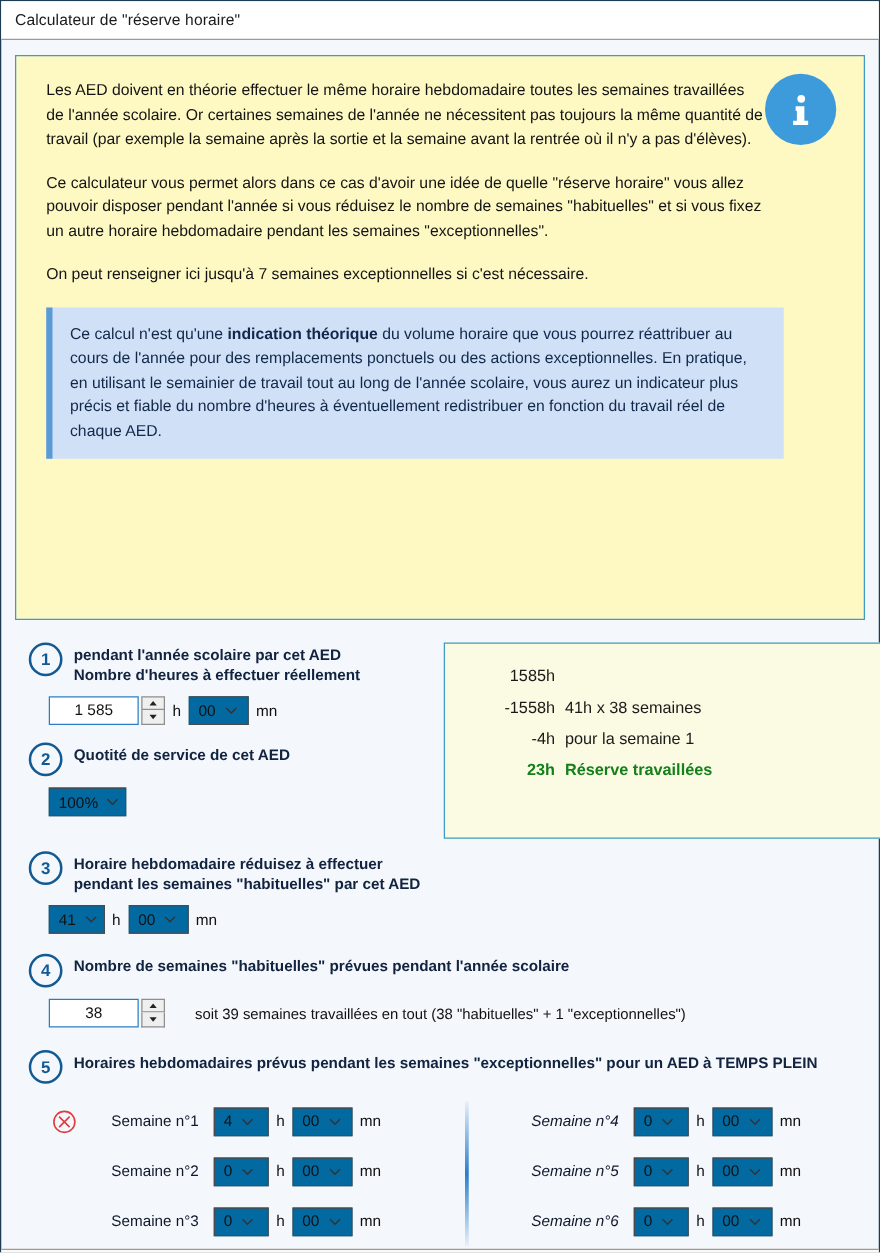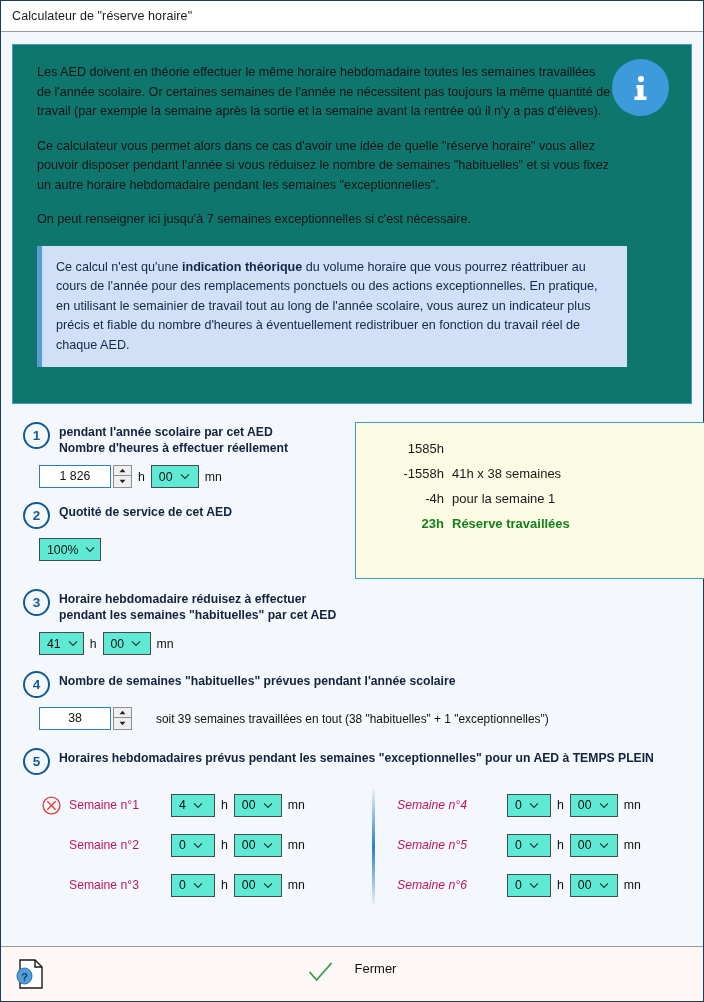--- a/index.html
+++ b/index.html
@@ -26,25 +26,25 @@
   }
   .titlebar-text {
     font-size: 12.5px; color: #1a1a1a; letter-spacing: .1px;
   }
   
   .body {
     flex: 1; position: relative; padding: 12px 11px 0 11px;
   }
   
   .info-panel {
-    background: #0f766e;
+    background: #fef9c3;
     border: 1px solid #3d9bc4;
     padding: 18px 22px 16px 24px;
     position: relative;
-    height: 360px;
+    height: 452px;
   }
   .info-para {
     font-size: 12.6px; color: #141414; line-height: 19.5px;
     margin-bottom: 15px; max-width: 575px;
   }
   .info-para:last-of-type { margin-bottom: 0; }
   .info-icon {
     position: absolute; top: 14px; right: 22px;
     width: 57px; height: 57px; border-radius: 50%;
     background: #3e9bdb;
@@ -95,21 +95,21 @@
   .spin-btns {
     display: flex; flex-direction: column; width: 19px; margin-left: 2px;
   }
   .spin-btn {
     height: 11px; border: 1px solid #8e8e8e; background: #efefef;
     display: flex; align-items: center; justify-content: center;
   }
   .spin-btn + .spin-btn { border-top: none; height: 12px; }
   .spin-btn svg { display: block; }
   .sel {
-    height: 23px; border: 1px solid #4a4a4a; background: #5eead4;
+    height: 23px; border: 1px solid #4a4a4a; background: #0369a1;
     display: flex; align-items: center; padding: 0 5px 0 7px; gap: 7px;
     min-width: 40px;
   }
   .sel-val { font-size: 12.3px; color: #111; }
   .sel.w-hours { min-width: 44px; }
   .sel.w-min   { min-width: 48px; }
   .sel.w-quot  { min-width: 62px; }
   .sel svg { display: block; }
   .unit { font-size: 12.3px; color: #111; }
   .hint { font-size: 11.9px; color: #111; margin-left: 18px; }
@@ -131,21 +131,21 @@
   
   .weeks { position: relative; margin: 10px 0 0 27px; }
   .week-cols { display: flex; gap: 0; }
   .week-col { width: 310px; }
   .week-col.right { padding-left: 48px; }
   .week-row {
     display: flex; align-items: center; height: 40px; gap: 6px;
   }
   .week-x { width: 24px; display: flex; align-items: center; justify-content: center; }
   .week-lbl {
-    font-size: 12.2px; color: #be185d; width: 96px; text-align: left;
+    font-size: 12.2px; color: #0f172a; width: 96px; text-align: right;
     padding-right: 6px;
   }
   .week-col.right .week-lbl { width: 104px; font-style: italic; }
   .divider {
     position: absolute; left: 333px; top: 4px; width: 3px; height: 116px;
     background: linear-gradient(to bottom,
       rgba(30,120,200,0.05) 0%, rgba(30,120,200,0.95) 50%, rgba(30,120,200,0.05) 100%);
   }
   
   .footer {
@@ -214,21 +214,21 @@
       <div class="step">
         <div class="step-head">
           <div class="badge">1</div>
           <div class="step-title">
             <span class="ln">pendant l'année scolaire par cet AED</span>
             <span class="ln">Nombre d'heures à effectuer réellement</span>
           </div>
         </div>
         <div class="controls">
           <div class="spin">
-            <div class="spin-box">1 826</div>
+            <div class="spin-box">1 585</div>
             <div class="spin-btns">
               <div class="spin-btn">
                 <svg width="7" height="5" viewBox="0 0 7 5">
                     <path d="M3.5 0.7 L6.4 4.3 L0.6 4.3 Z" fill="#222"></path>
                   </svg>
               </div>
               <div class="spin-btn">
                 <svg width="7" height="5" viewBox="0 0 7 5">
                     <path d="M3.5 4.3 L0.6 0.7 L6.4 0.7 Z" fill="#222"></path>
                   </svg>

